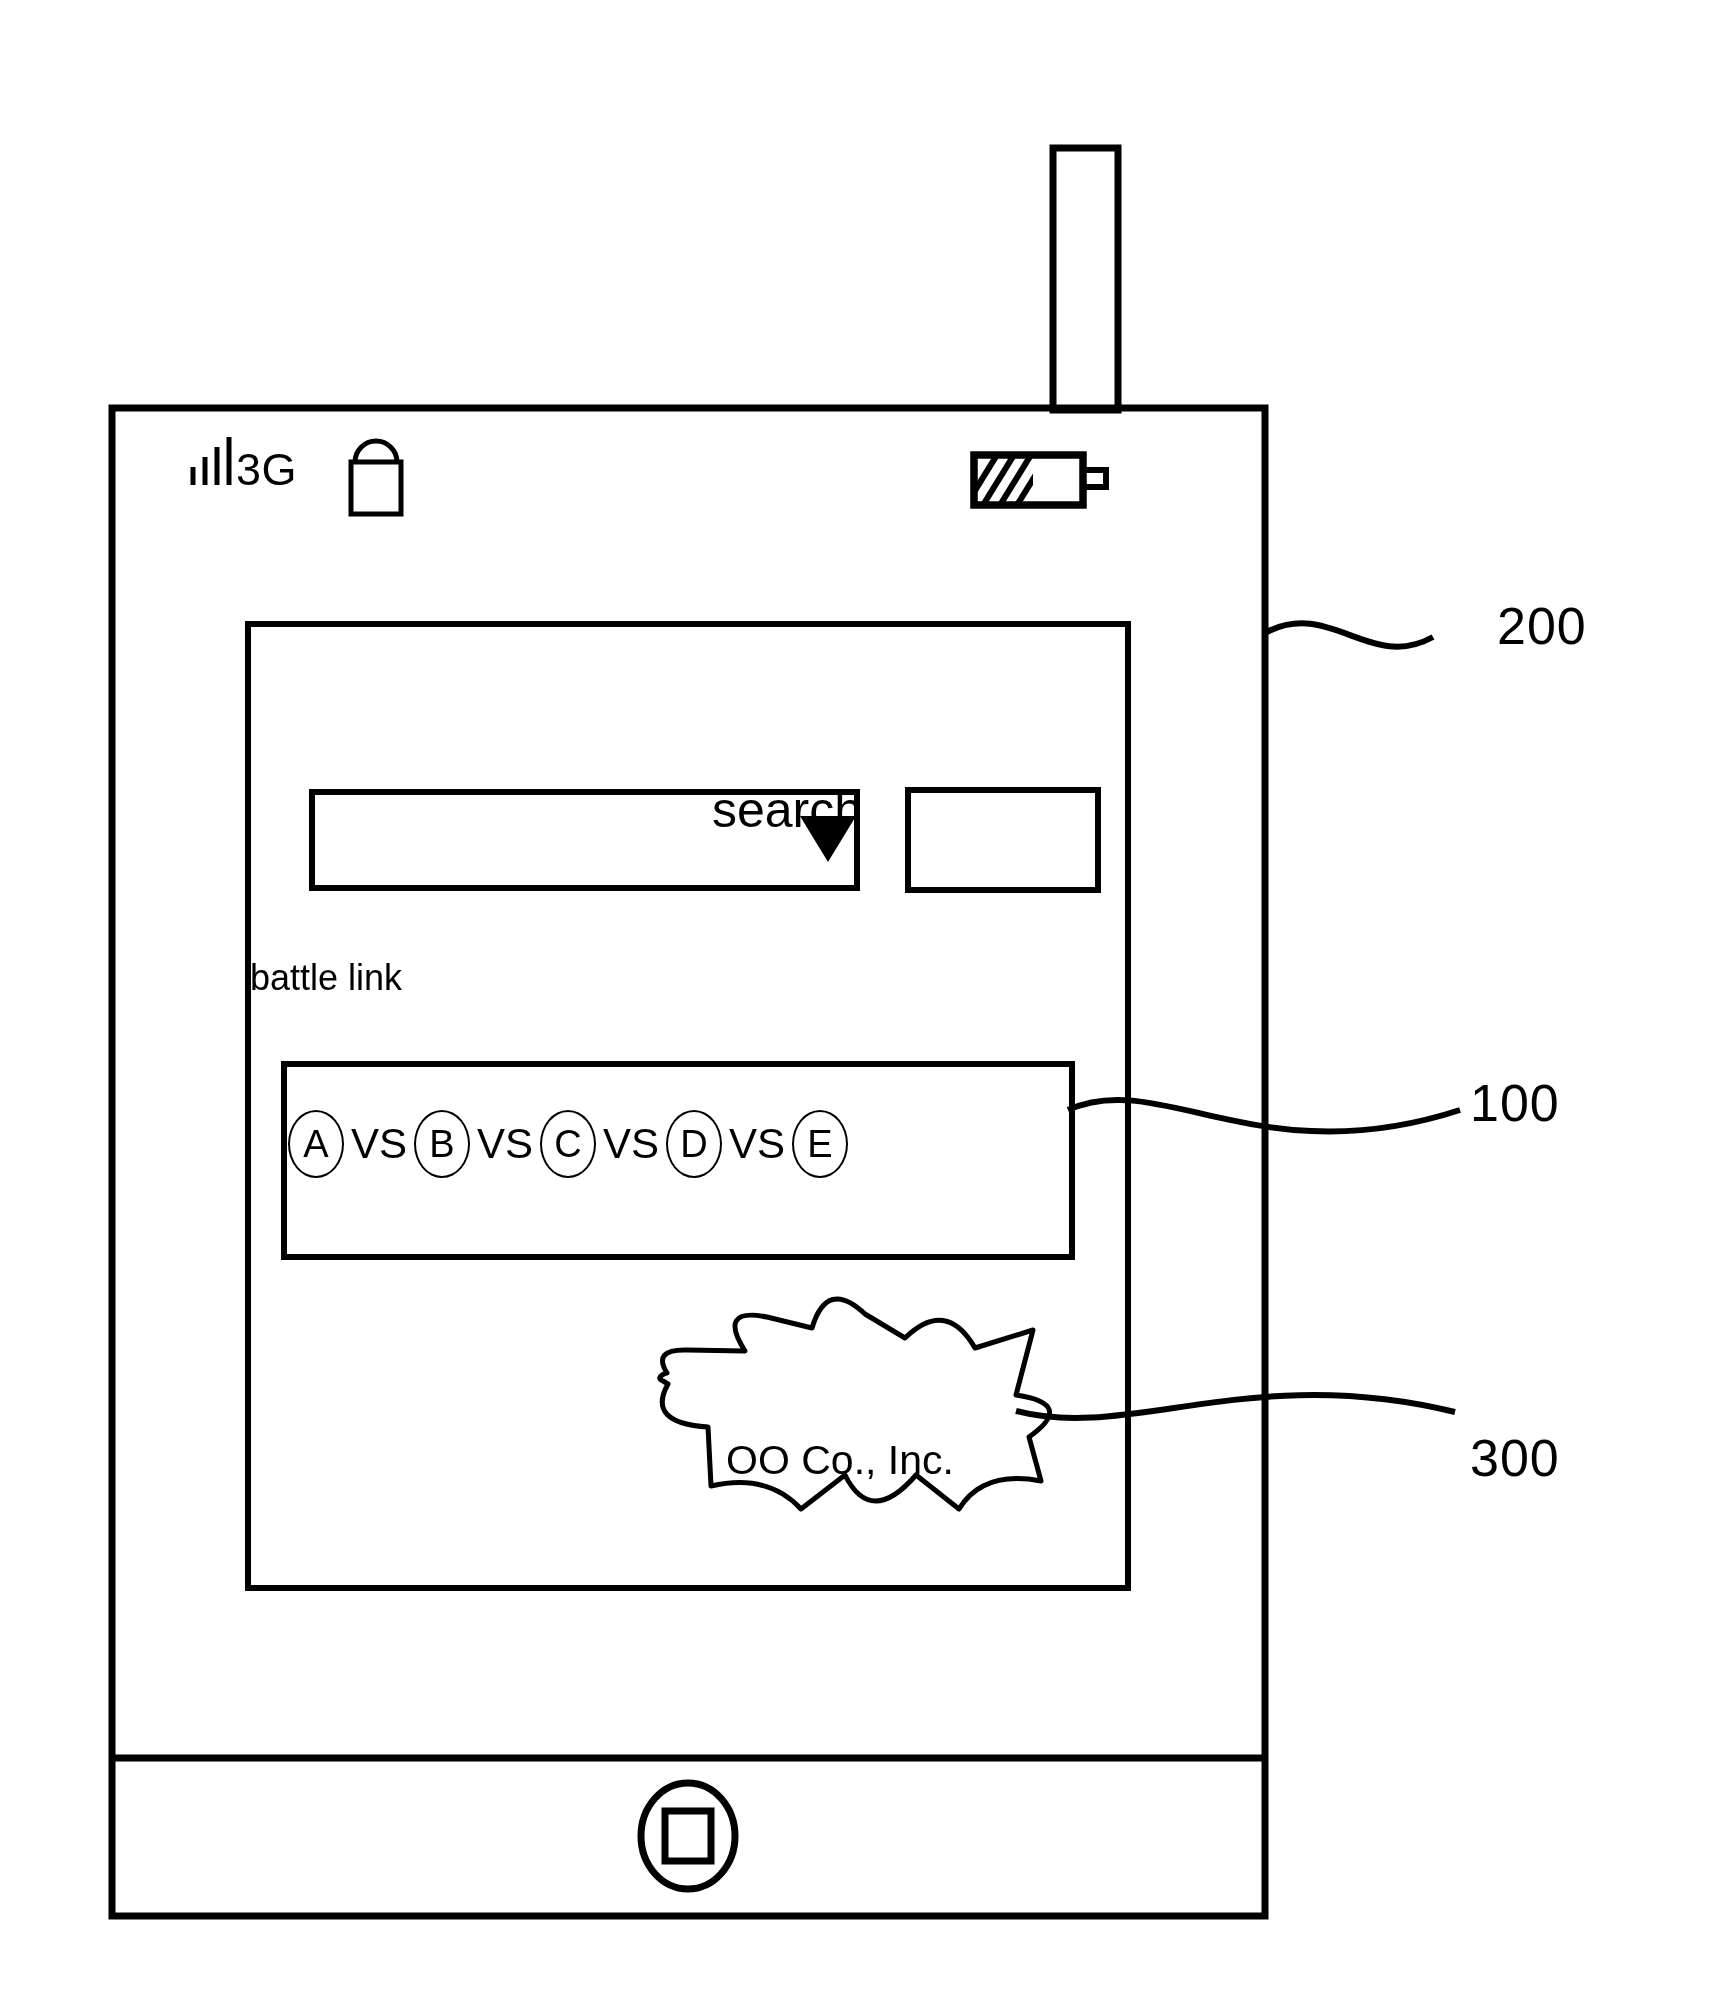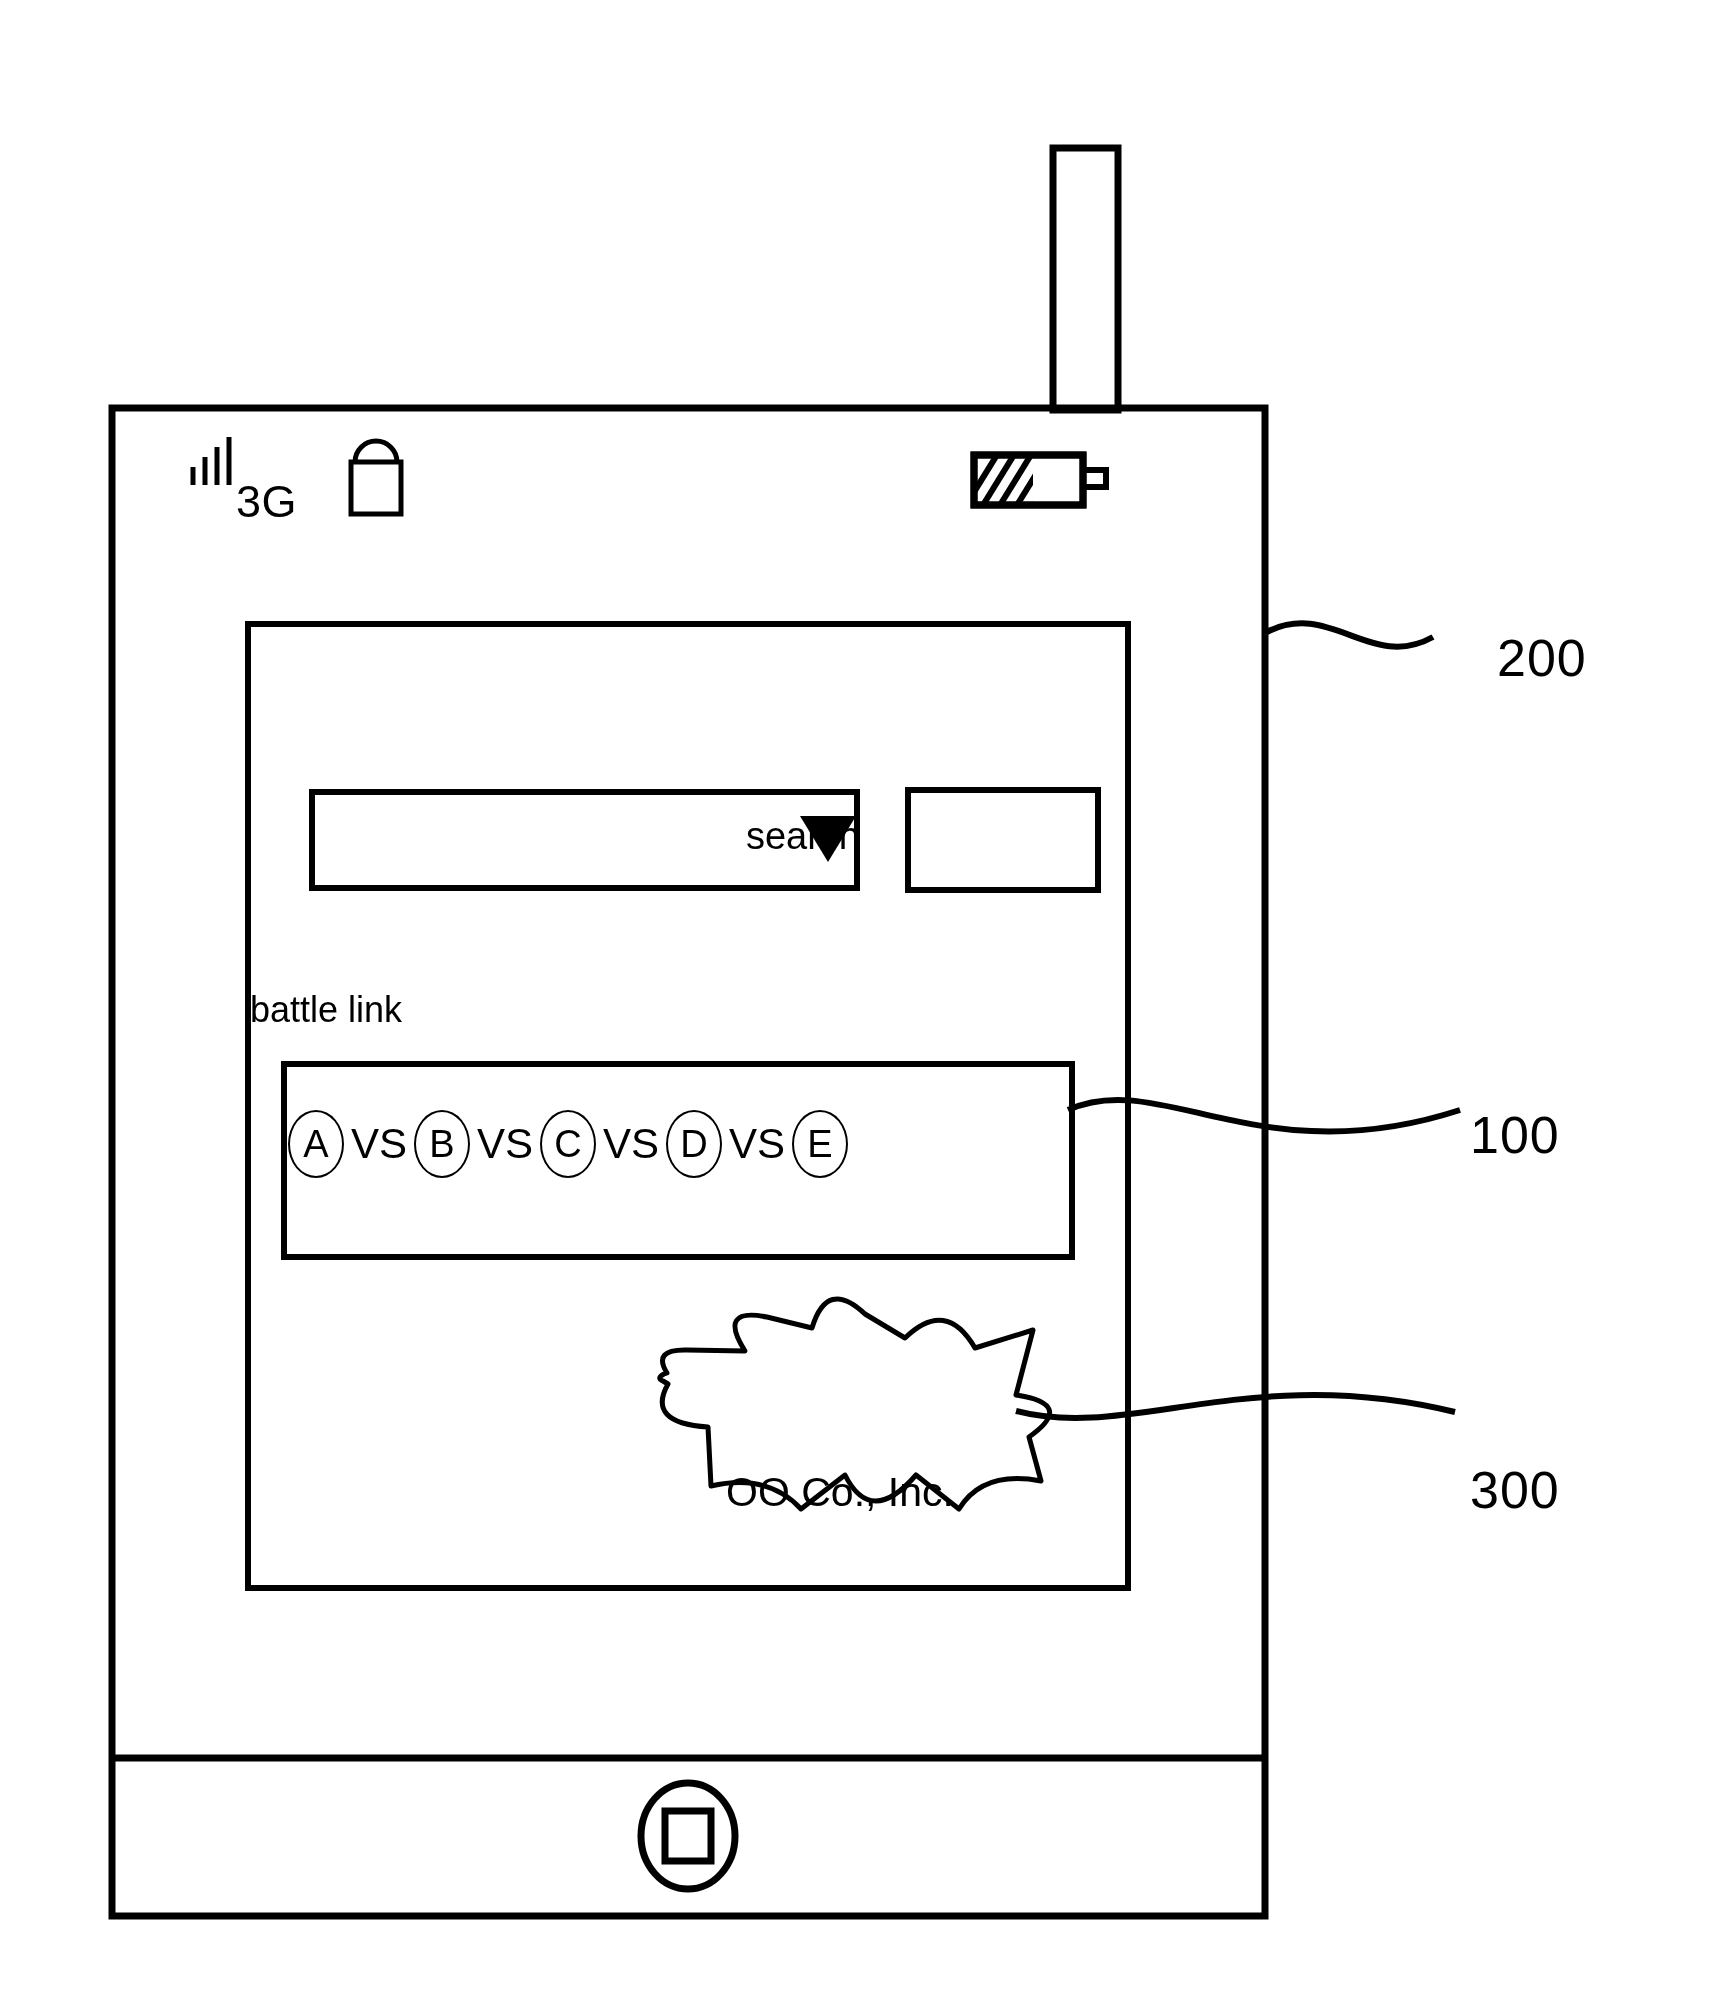--- a/index.html
+++ b/index.html
@@ -29,21 +29,20 @@
     width: 1714px;
     height: 2006px;
   }
 
   
   .txt {
     position: absolute;
     white-space: pre;
     color: #000;
     line-height: 1.0;
-    margin-top: 32px;
   }
 
   .status-3g {
     left: 236px;
     top: 447px;
     font-size: 45px;
     letter-spacing: 0.5px;
   }
 
   .pos-info {
@@ -53,21 +52,21 @@
     font-size: 40px;
     line-height: 54px;
     white-space: normal;
   }
 
   .search-label {
     left: 712px;
     top: 785px;
     width: 148px;
     text-align: right;
-    font-size: 38px;
+    font-size: 50px;
   }
 
   .battle-label {
     left: 250px;
     top: 960px;
     font-size: 36px;
   }
 
   .vs-row {
     position: absolute;

